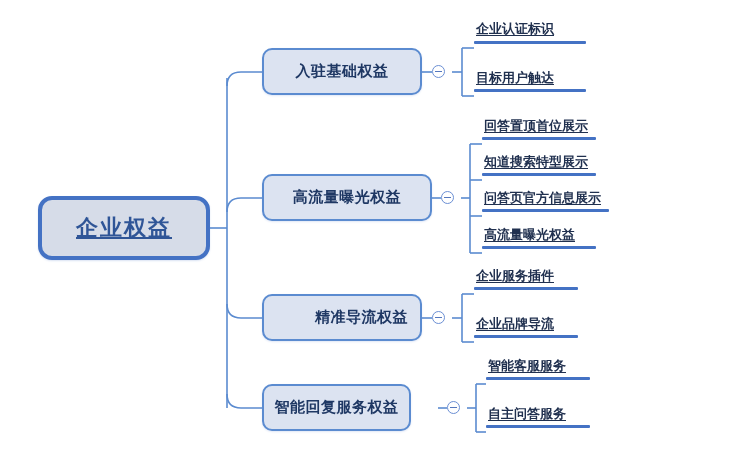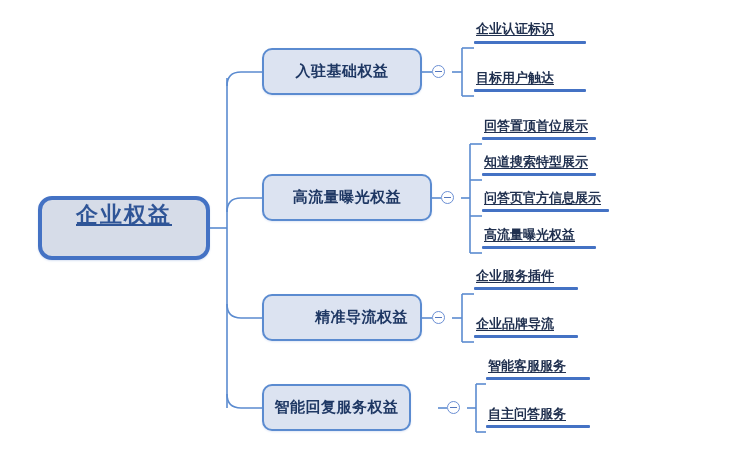--- a/index.html
+++ b/index.html
@@ -28,20 +28,21 @@
     width: 750px;
     height: 462px;
     pointer-events: none;
   }
 
   
   .root-node {
     position: absolute;
     box-sizing: border-box;
     display: flex;
+    align-items: center;
     justify-content: center;
     border: 4px solid #4472C4;
     border-radius: 14px;
     background: #D6DCE8;
     box-shadow: 0 1px 2px rgba(68,114,196,0.20);
   }
   .root-label {
     font-size: 22px;
     font-weight: bold;
     color: #2F5597;

